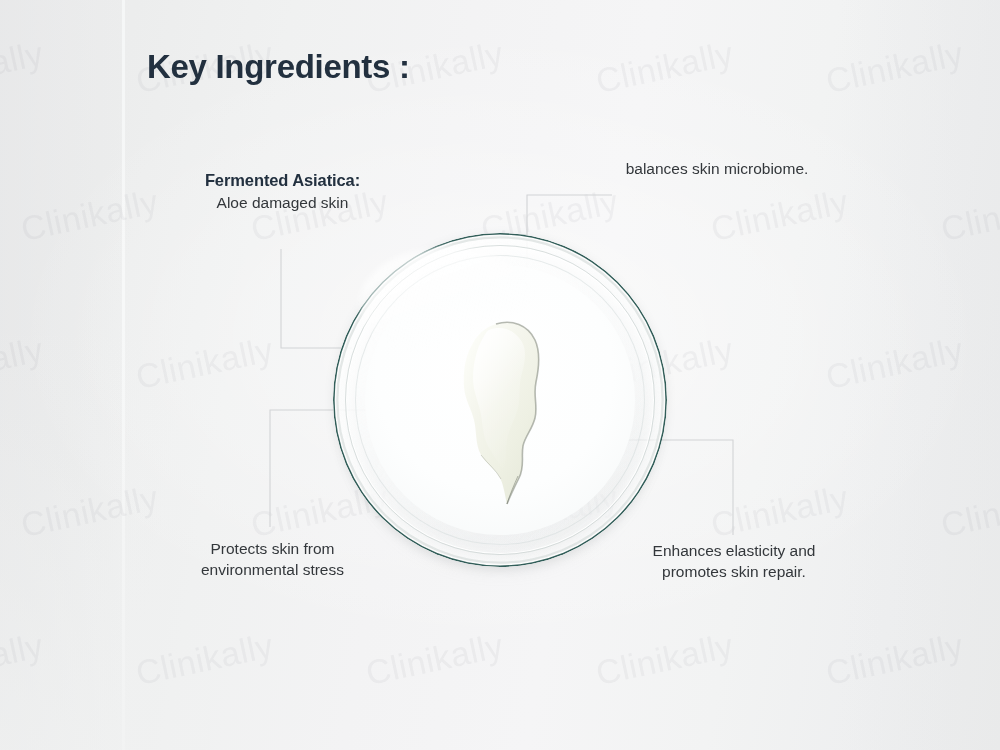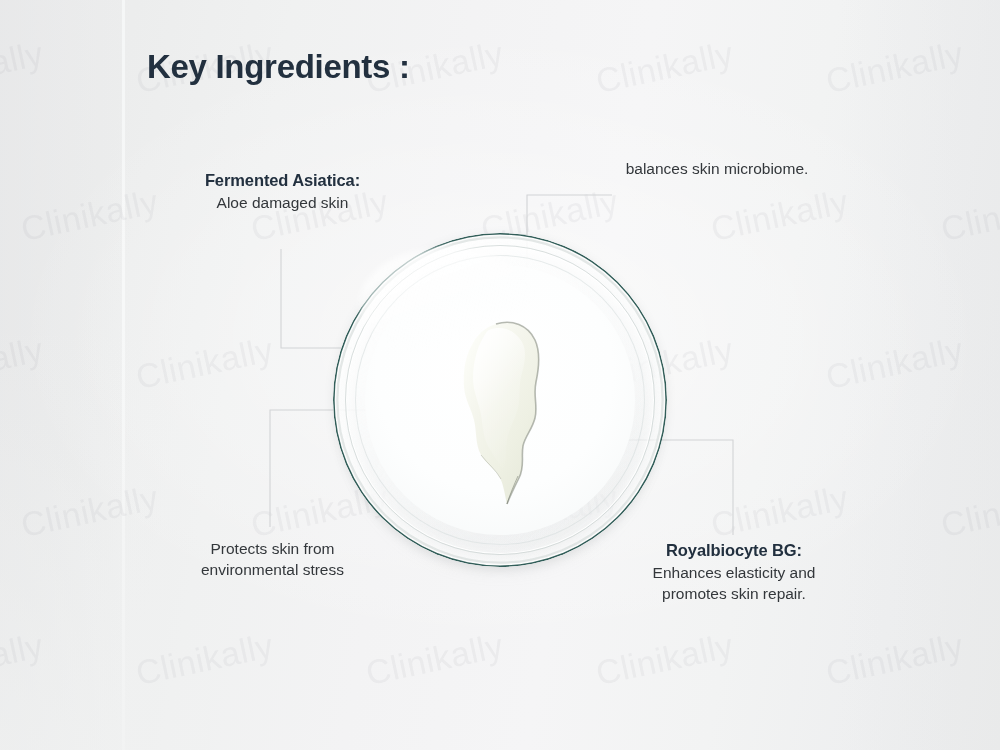--- a/index.html
+++ b/index.html
@@ -279,18 +279,17 @@
   <div class="label" id="label-aloe">
     <div class="desc-line">balances skin microbiome.</div>
   </div>
 
   <div class="label" id="label-ectoin">
     <div class="desc-line">Protects skin from</div>
     <div class="desc-line">environmental stress</div>
   </div>
 
   <div class="label" id="label-royal">
-    <div class="head">Royalbiocyte BG:</div>
     <div class="desc-line">Enhances elasticity and</div>
     <div class="desc-line">promotes skin repair.</div>
   </div>
 
 </div>
 
 </body></html>

